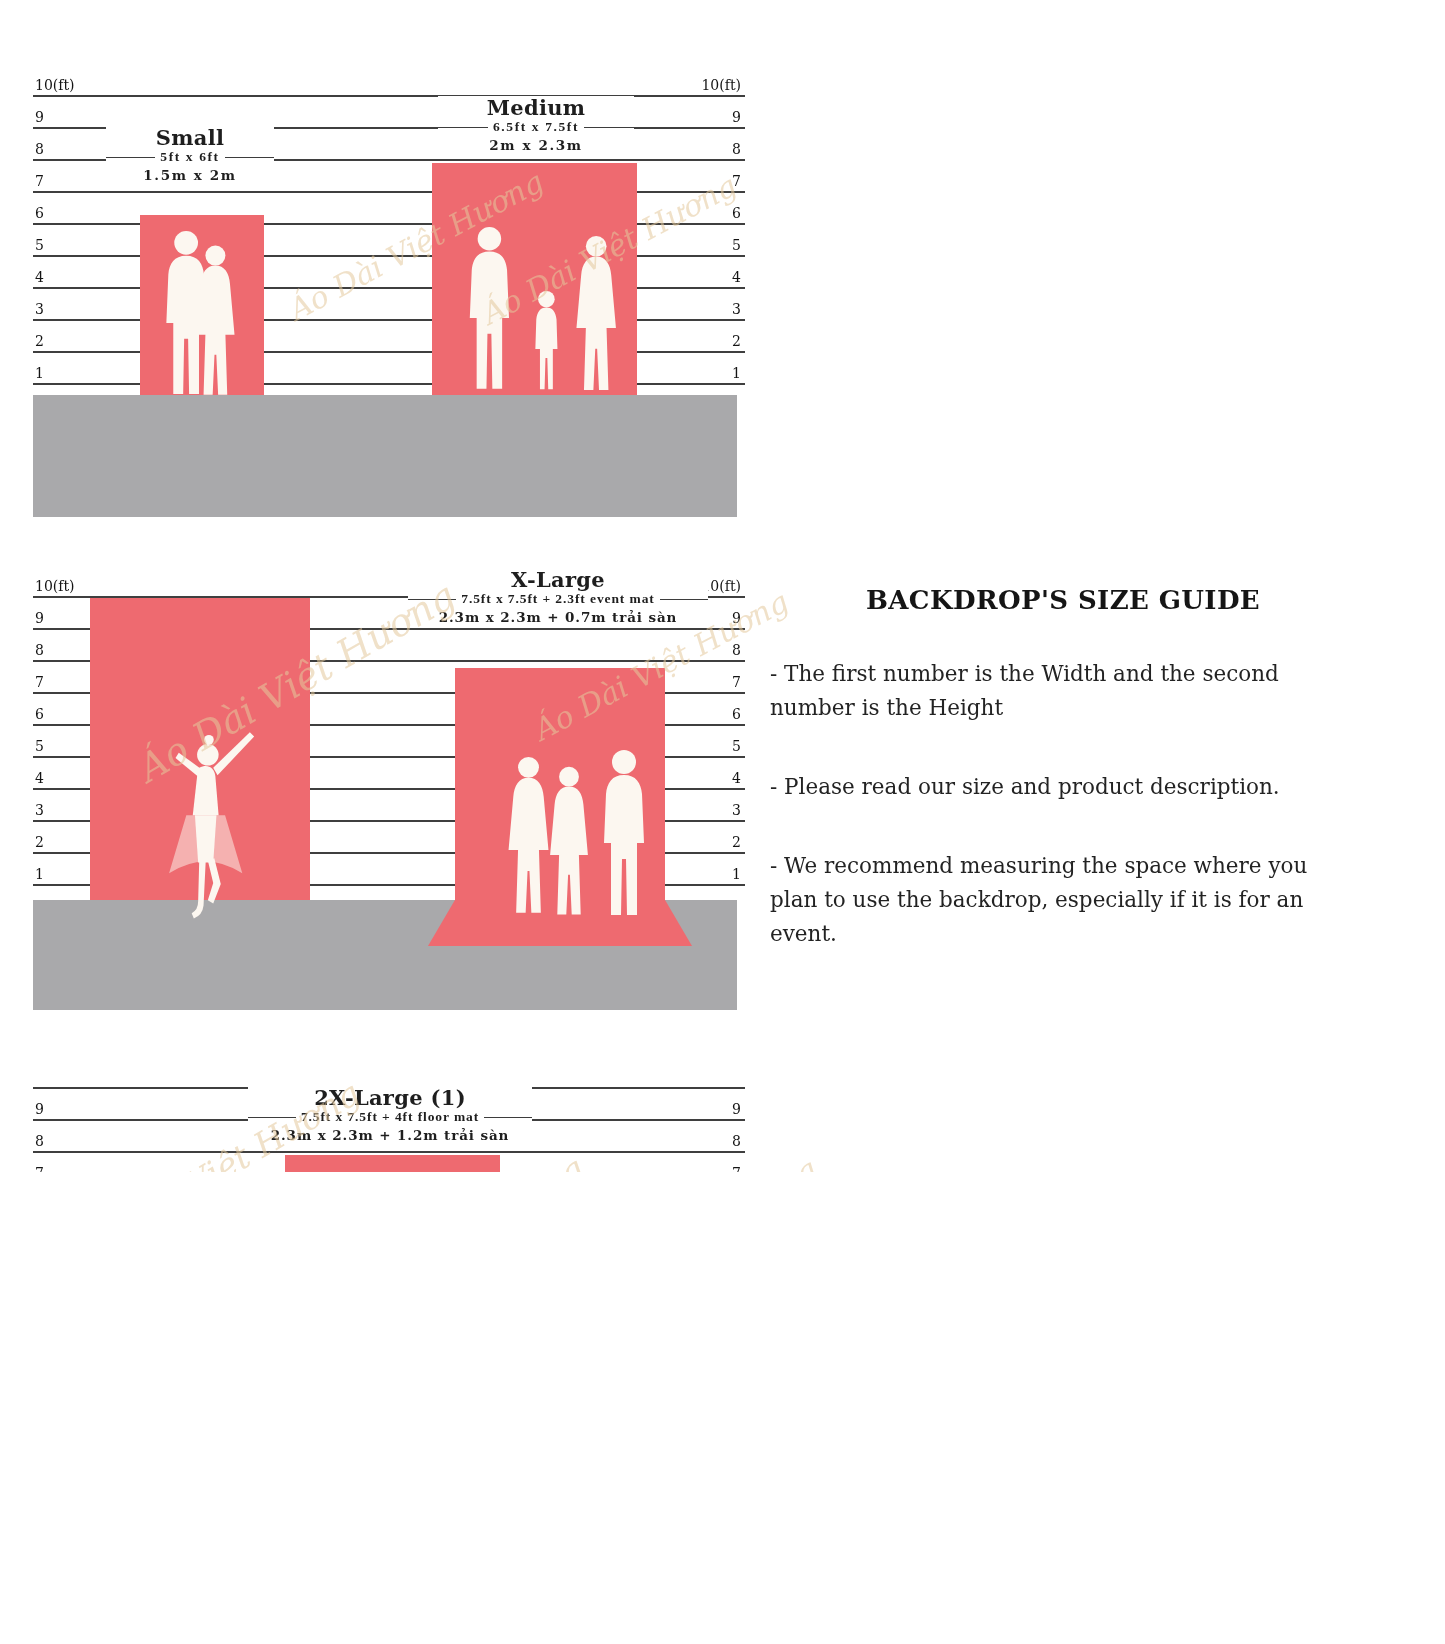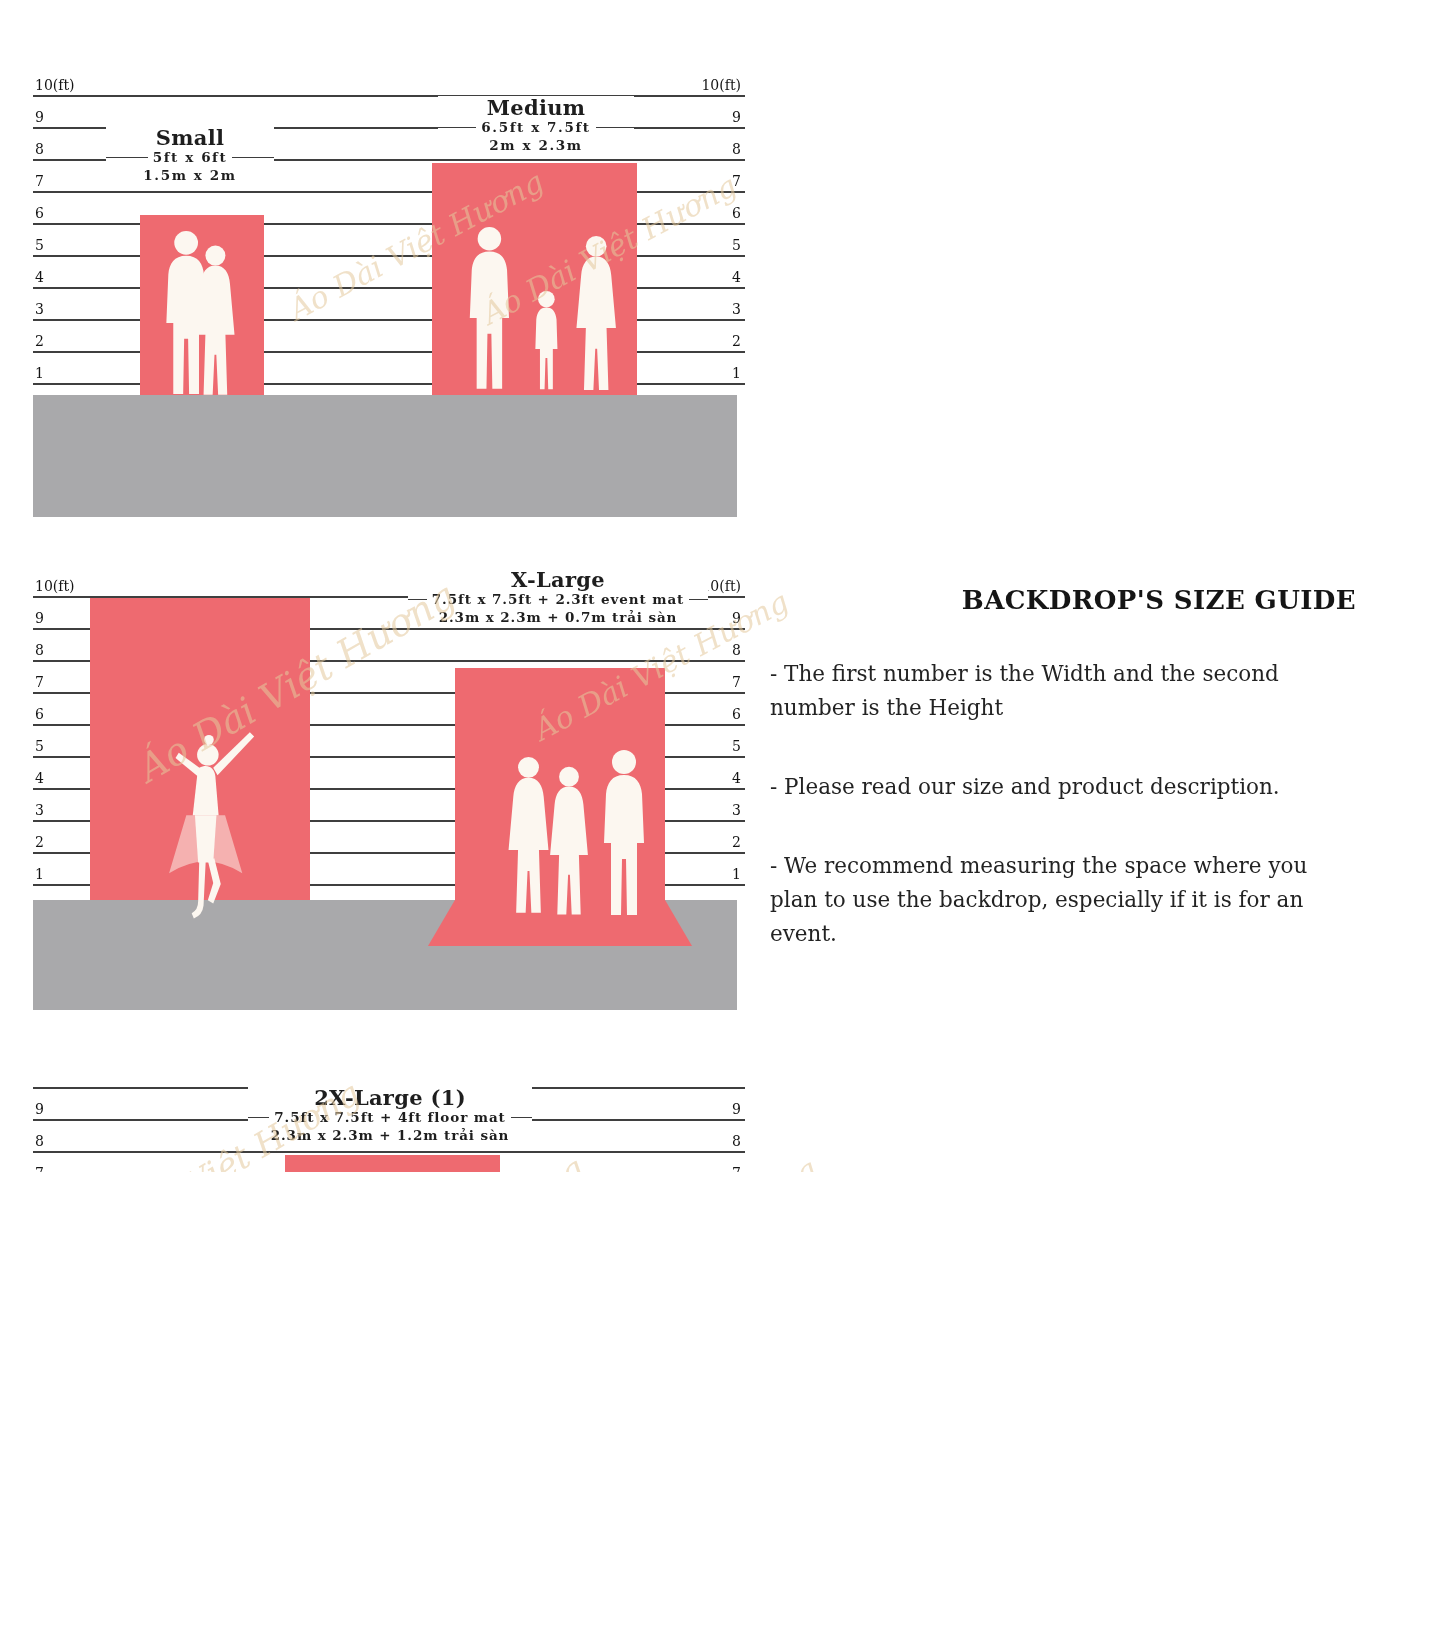--- a/index.html
+++ b/index.html
@@ -14,32 +14,32 @@
   
   .floor{position:absolute;background:#a9a9ab;z-index:1;}
   
   .backdrop{position:absolute;background:#ee6a70;z-index:2;}
   .mat{position:absolute;background:#ee6a70;z-index:2;}
   
   .fig{position:absolute;z-index:3;fill:#fcf7f0;}
   
   .size-title{position:absolute;z-index:4;background:#fff;text-align:center;padding:1px 0;}
   .sname{font-size:21px;font-weight:700;line-height:21px;letter-spacing:.3px;}
-  .dash{display:flex;align-items:center;gap:5px;line-height:18px;}
+  .dash{display:flex;align-items:center;gap:5px;line-height:18px;font-family:Liberation Serif, serif;}
   .dash::before,.dash::after{content:"";flex:1;border-top:1.8px solid #3d3d3d;}
   .imp,.metric{font-size:13.5px;font-weight:700;letter-spacing:1.6px;line-height:18px;white-space:nowrap;}
   .imp-plain{font-size:13.5px;font-weight:700;letter-spacing:1.6px;line-height:18px;}
   .metric{display:block;}
   .tight .imp,.tight .metric{letter-spacing:.9px;}
   
   .wm{position:absolute;z-index:5;color:#e4c99d;opacity:.55;font-style:italic;
       font-family:"DejaVu Serif",serif;white-space:nowrap;pointer-events:none;}
   
   .info{position:absolute;left:770px;top:585px;width:586px;z-index:4;}
-  .info h1{font-size:26px;font-weight:700;text-align:right;margin:0 0 42px 0;letter-spacing:.4px;color:#151515;}
+  .info h1{font-size:26px;font-weight:700;text-align:center;margin:0 0 42px 0;letter-spacing:.4px;color:#151515;}
   .info p{font-size:21.5px;line-height:1.58;margin:0 0 45px 0;color:#232323;}
 </style>
 </head>
 <body>
 
 <svg width="0" height="0" style="position:absolute" aria-hidden="true">
   <defs>
     <g id="man">
       <circle cx="30" cy="13" r="12"></circle>
       <path d="M30 26 C18 26 13 34 12 45 L10 94 L17 94 L17 166 L27 166 L28 110 L32 110 L33 166 L43 166 L43 94 L50 94 L48 45 C47 34 42 26 30 26 Z"></path>

